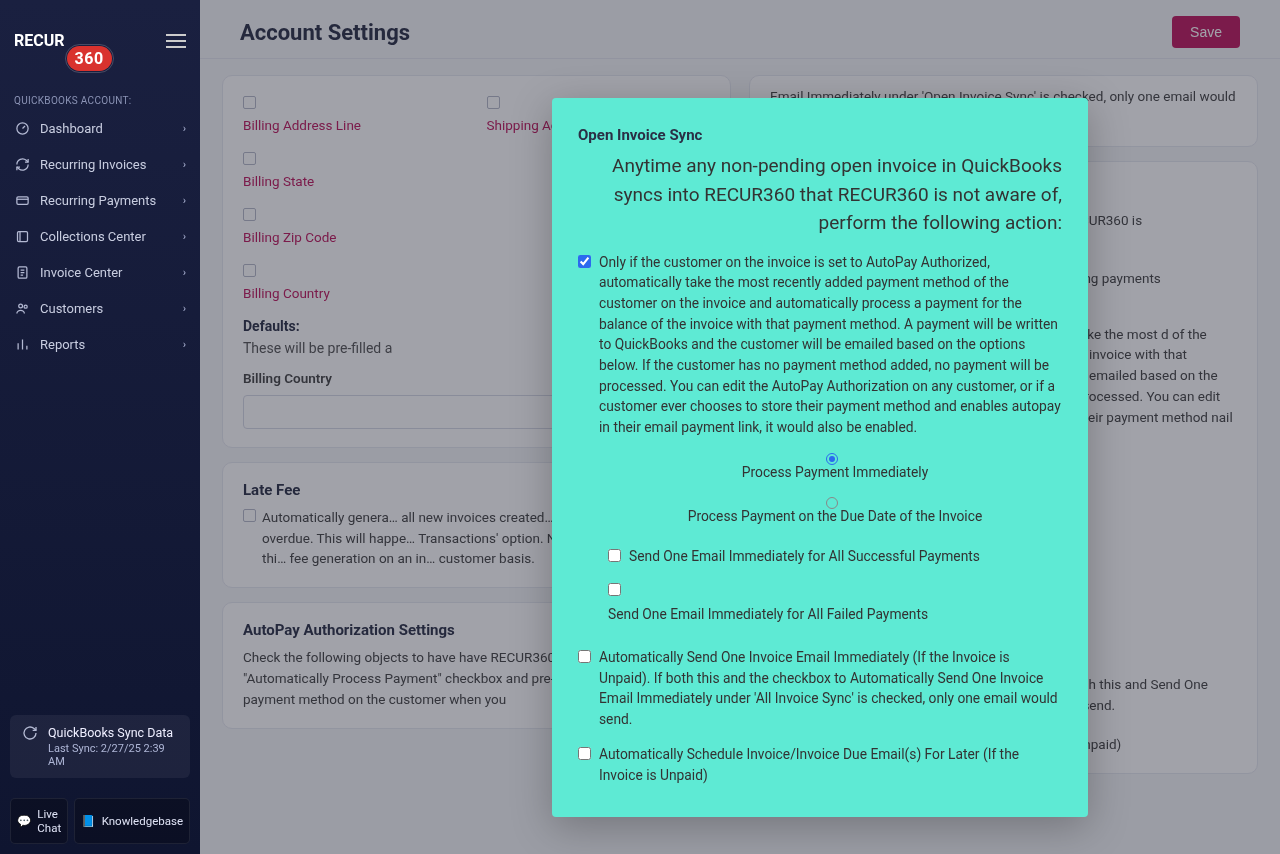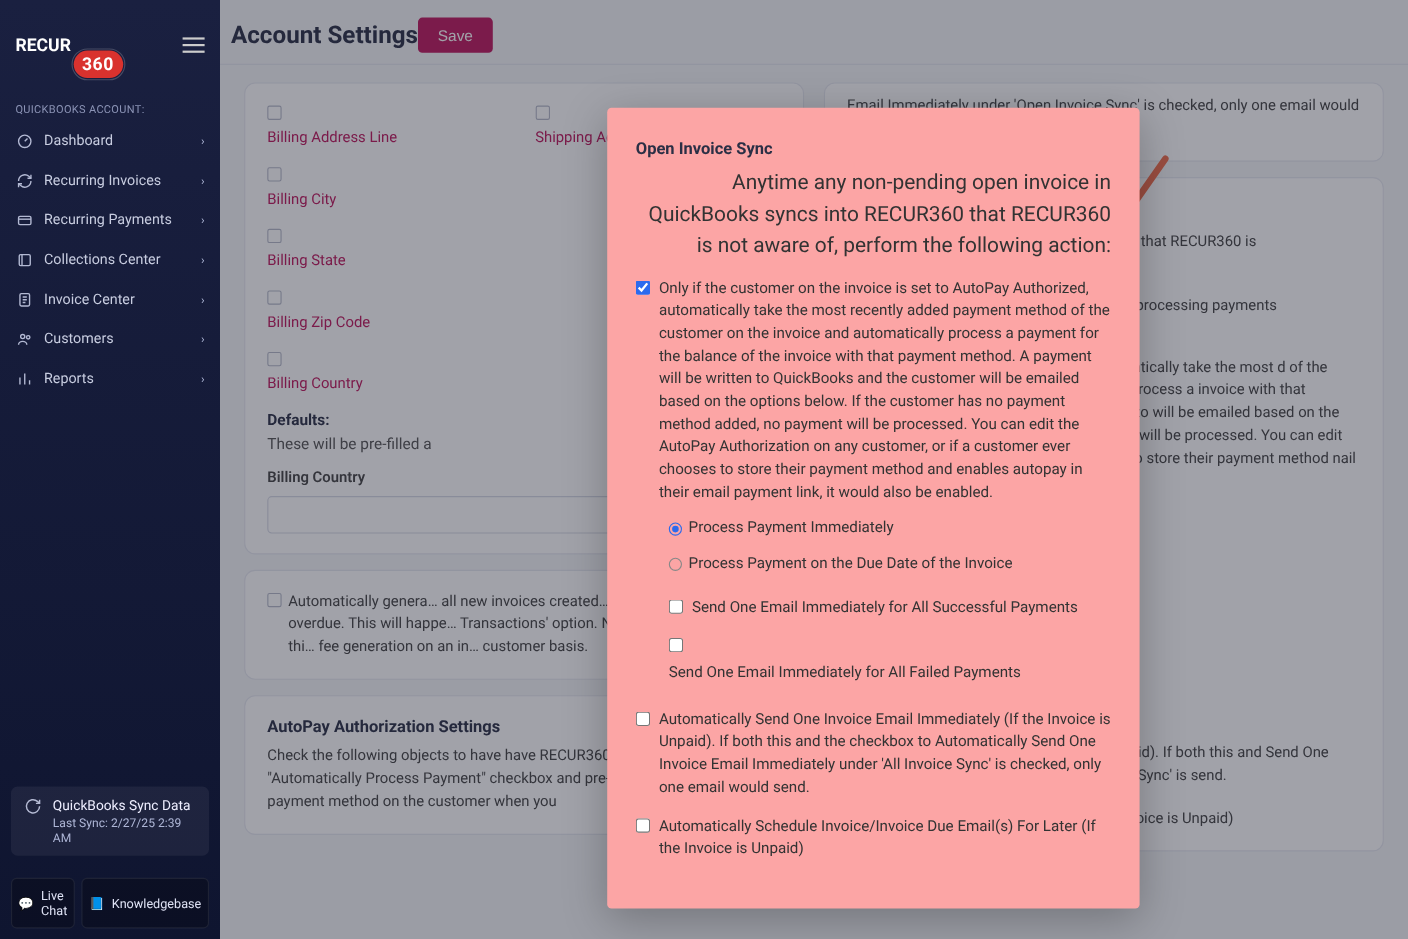--- a/index.html
+++ b/index.html
@@ -24,21 +24,21 @@
 .nav-icon { width: 16px; height: 16px; display: inline-flex; align-items: center; justify-content: center; opacity: .85; }
 
 .sync-box { margin: 10px; background: rgba(255,255,255,.06); border-radius: 6px; padding: 10px 12px; display: flex; gap: 10px; align-items: flex-start; cursor: pointer; }
 .sync-box .title { color: #eef; font-size: 12.5px; }
 .sync-box .sub { color: #aeb6d6; font-size: 11px; margin-top: 2px; }
 
 .sidebar-bottom { display: flex; gap: 6px; padding: 10px; }
 .pill { flex: 1; background: rgba(0,0,0,.25); border: 1px solid rgba(255,255,255,.08); border-radius: 5px; padding: 8px 6px; color: #dfe3f5; font-size: 11.5px; display: flex; align-items: center; justify-content: center; gap: 6px; cursor: pointer; }
 
 .main { flex: 1; position: relative; overflow: hidden; background: #f5f6f8; }
-.main-header { position: sticky; top: 0; background: #f5f6f8; padding: 16px 10px 10px; display: flex; justify-content: flex-start; align-items: center; border-bottom: 1px solid #e5e7ef; }
+.main-header { position: sticky; top: 0; background: #f5f6f8; padding: 16px 40px 10px; display: flex; justify-content: space-between; align-items: center; border-bottom: 1px solid #e5e7ef; }
 .page-title { font-size: 22px; font-weight: 700; color: #2a2f45; }
 .save-btn { background: #be185d; color: #fff; border: none; border-radius: 4px; padding: 8px 18px; font-size: 14px; font-weight: 400; cursor: pointer; }
 
 .content { padding: 16px 22px; height: calc(854px - 60px); overflow-y: hidden; display: flex; gap: 18px; }
 .col { flex: 1; display: flex; flex-direction: column; gap: 14px; }
 
 .card { background: #fff; border: 1px solid #e6e8f0; border-radius: 10px; padding: 18px 20px; }
 .card h3 { font-size: 15px; font-weight: 700; color: #2a2f45; margin-bottom: 8px; }
 .card p, .card label { font-size: 13.5px; color: #444; line-height: 1.55; }
 
@@ -63,26 +63,26 @@
 
 .num-spin { display: inline-flex; align-items: center; border: 1px solid #c9cddc; border-radius: 3px; padding: 2px 4px; margin: 0 6px; }
 .num-spin input { width: 22px; border: none; text-align: center; font-size: 13.5px; }
 .spin-btns { display: flex; flex-direction: column; margin-left: 2px; }
 .spin-btns span { font-size: 7px; line-height: 7px; color: #666; }
 
 .info-icon { display: inline-flex; width: 14px; height: 14px; border: 1px solid #666; border-radius: 50%; align-items: center; justify-content: center; font-size: 9px; color: #555; margin-left: 4px; }
 
 
 .overlay { position: absolute; inset: 0; background: rgba(30,34,50,.42); }
-.modal { position: absolute; left: 352px; top: 98px; width: 484px; background: #fca5a5; border-radius: 4px; box-shadow: 0 10px 40px rgba(0,0,0,.25); padding: 28px 26px 44px; }
+.modal { position: absolute; left: 352px; top: 98px; width: 536px; background: #5eead4; border-radius: 4px; box-shadow: 0 10px 40px rgba(0,0,0,.25); padding: 28px 26px 32px; }
 .modal h2 { font-size: 15px; font-weight: 700; color: #2a2f45; margin-bottom: 8px; }
 .modal p { font-size: 19px; color: #333; line-height: 1.5; margin-bottom: 14px; text-align: right; }
 .modal .opt { display: flex; align-items: flex-start; gap: 8px; margin-bottom: 14px; font-size: 13.8px; color: #333; line-height: 1.5; }
 .modal .opt input[type=checkbox] { margin-top: 3px; accent-color: #2b6aee; }
-.modal .indent { padding-left: 30px; margin-bottom: 16px; display: flex; align-items: center; font-size: 13.8px; color: #333; }
+.modal .indent { padding-left: 30px; margin-bottom: 16px; display: flex; align-items: center; font-size: 13.8px; color: #333; flex-direction: column; }
 .chevron { font-size: 11px; color: #aeb6d6; }
 </style>
 </head>
 <body>
 
 <div class="app">
 
   <aside class="sidebar">
     <div class="sidebar-top">
       <div class="logo">
@@ -234,29 +234,20 @@
                   <label class="lbl">
                     <span class="chk"></span>
                     <span>Shipping Address Line</span>
                   </label>
                 </div>
               </div>
               <div class="field-row">
                 <div class="field">
                   <label class="lbl">
                     <span class="chk"></span>
-                    <span>Billing City</span>
-                  </label>
-                </div>
-                <div class="field"></div>
-              </div>
-              <div class="field-row">
-                <div class="field">
-                  <label class="lbl">
-                    <span class="chk"></span>
                     <span>Billing State</span>
                   </label>
                 </div>
                 <div class="field"></div>
               </div>
               <div class="field-row">
                 <div class="field">
                   <label class="lbl">
                     <span class="chk"></span>
                     <span>Billing Zip Code</span>
@@ -274,20 +265,21 @@
                 <div class="field"></div>
               </div>
             </div>
           <div class="defaults-hdr">Defaults:</div>
           <div class="defaults-sub">These will be pre-filled a</div>
           <label class="input-label">Billing Country</label>
           <input class="text-input" style="">
         </div>
 
         <div class="card">
+          <h3>Late Fee</h3>
           <label class="lbl" style="display:flex; gap:6px;">
             <span class="chk"></span>
             <span>Automatically genera… all new invoices created… late fee invoice generat… overdue. This will happe… Transactions' option. N… RECUR360, but once thi… fee generation on an in… customer basis.</span>
           </label>
         </div>
 
         <div class="card">
           <h3>AutoPay Authorization Settings</h3>
           <p>Check the following objects to have have RECUR360 pre-select the "Automatically Process Payment" checkbox and pre-select the most recent payment method on the customer when you</p>
         </div>

